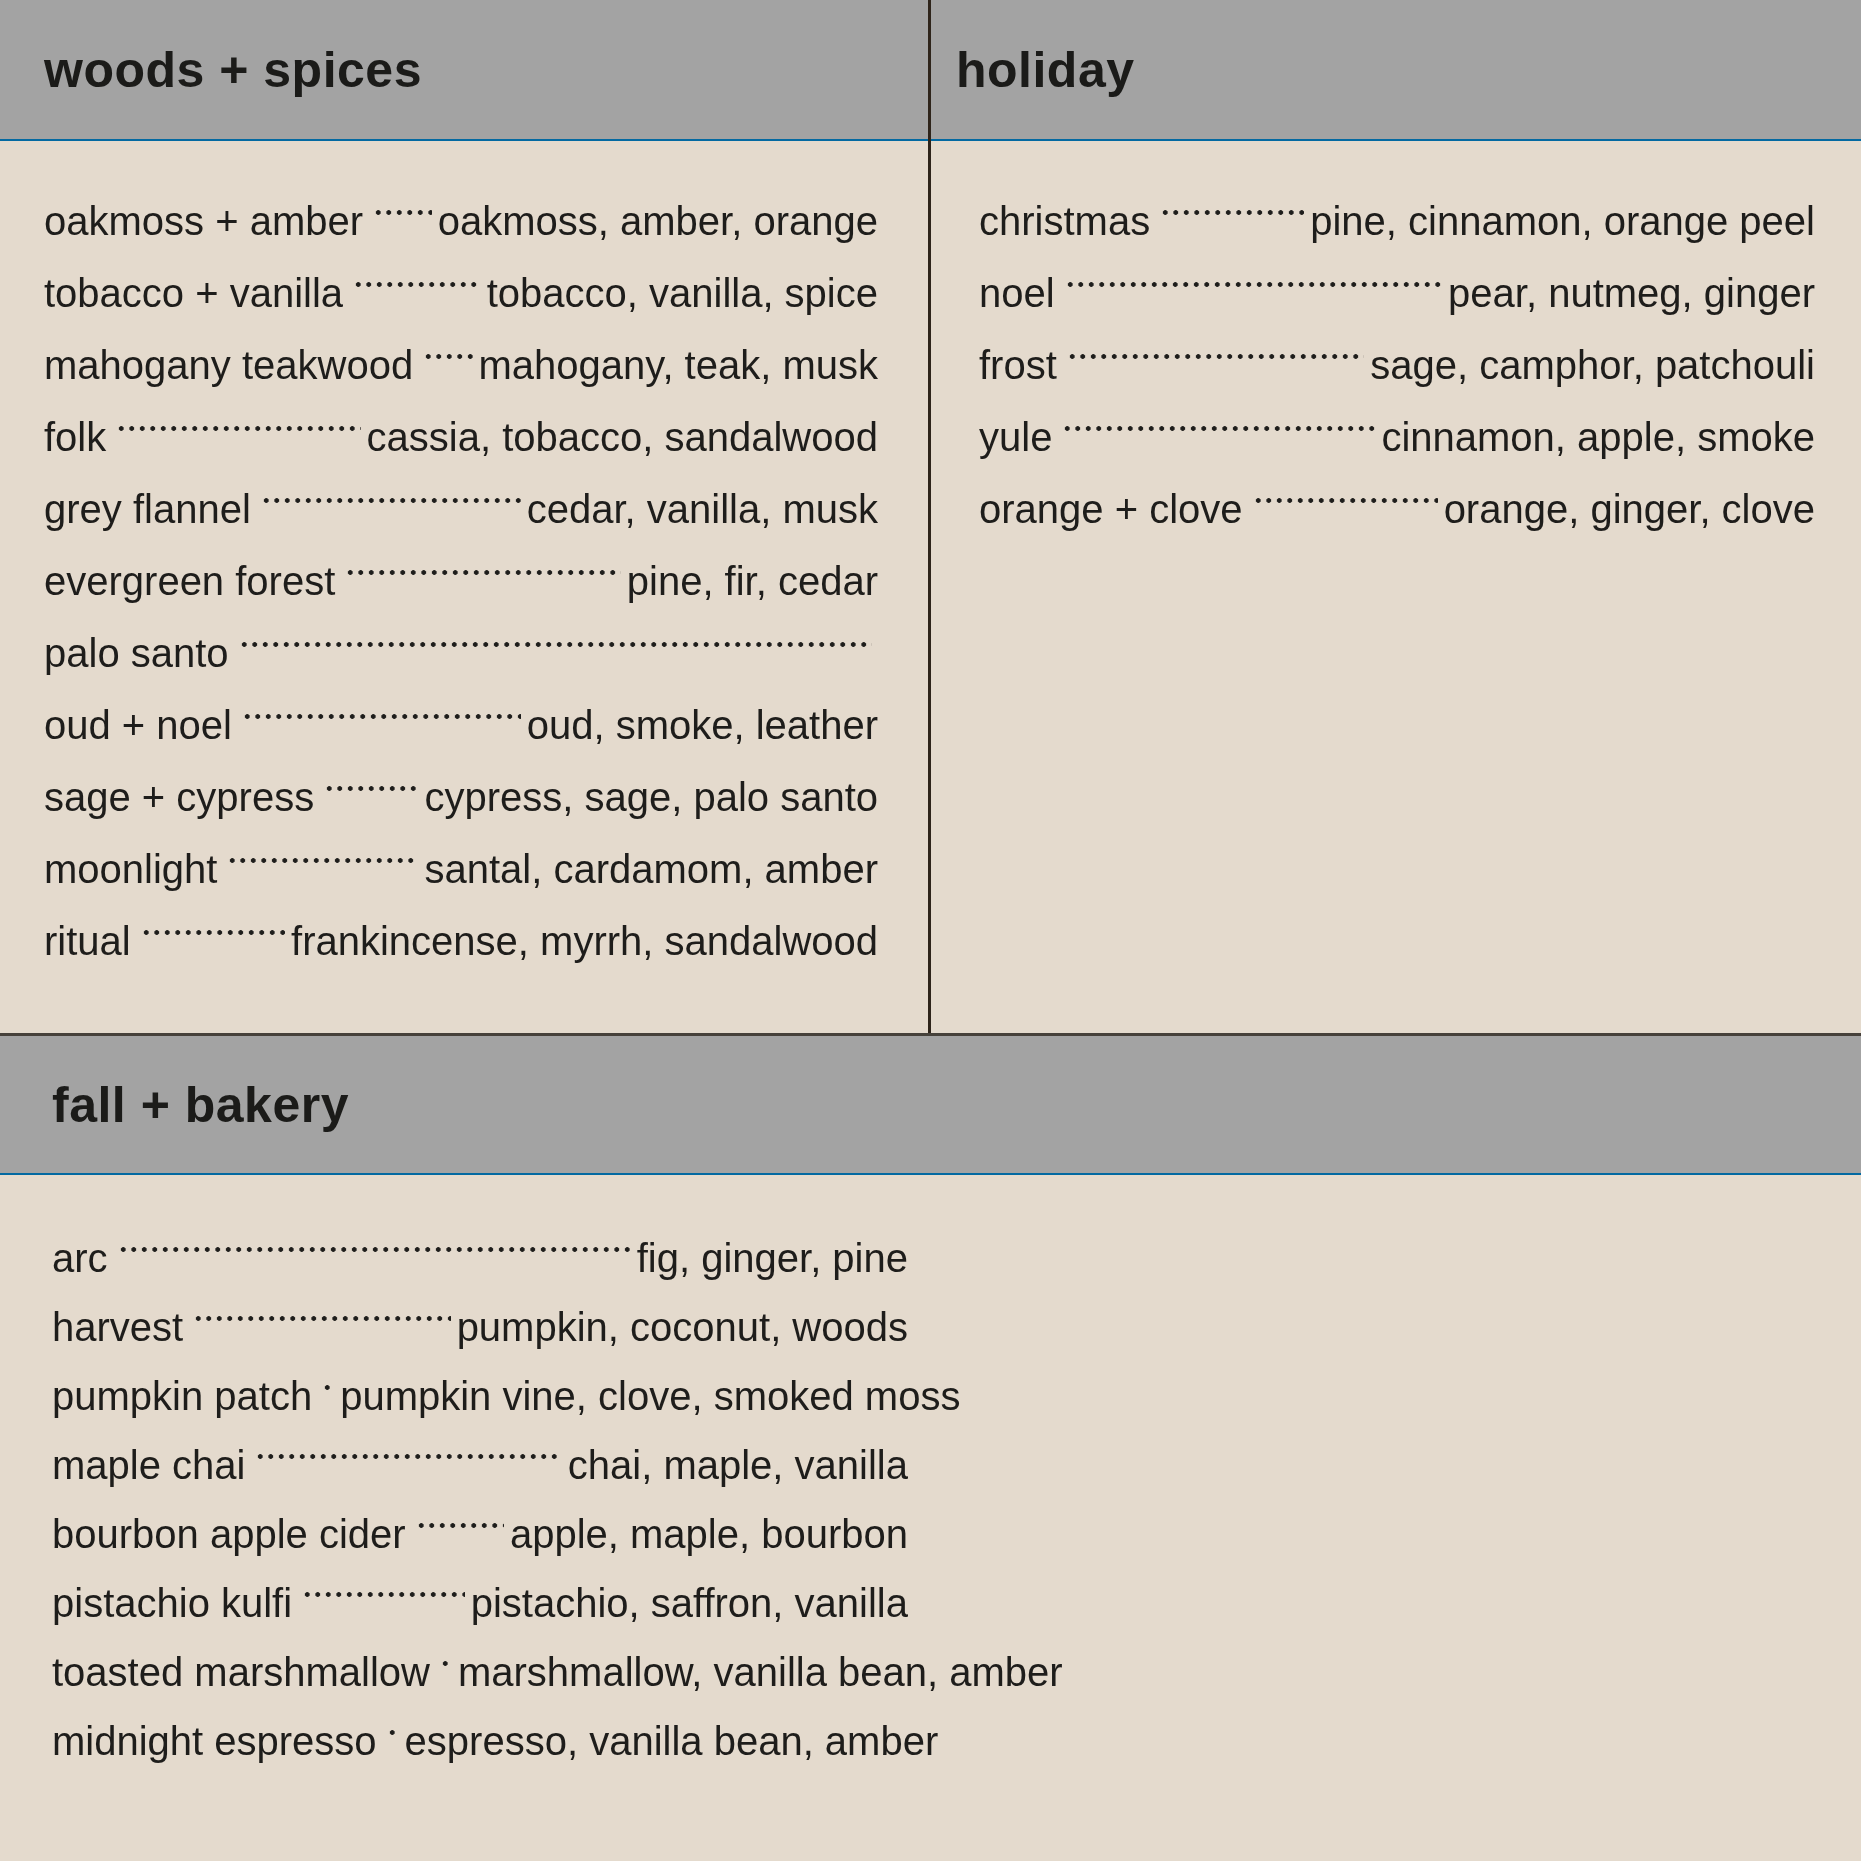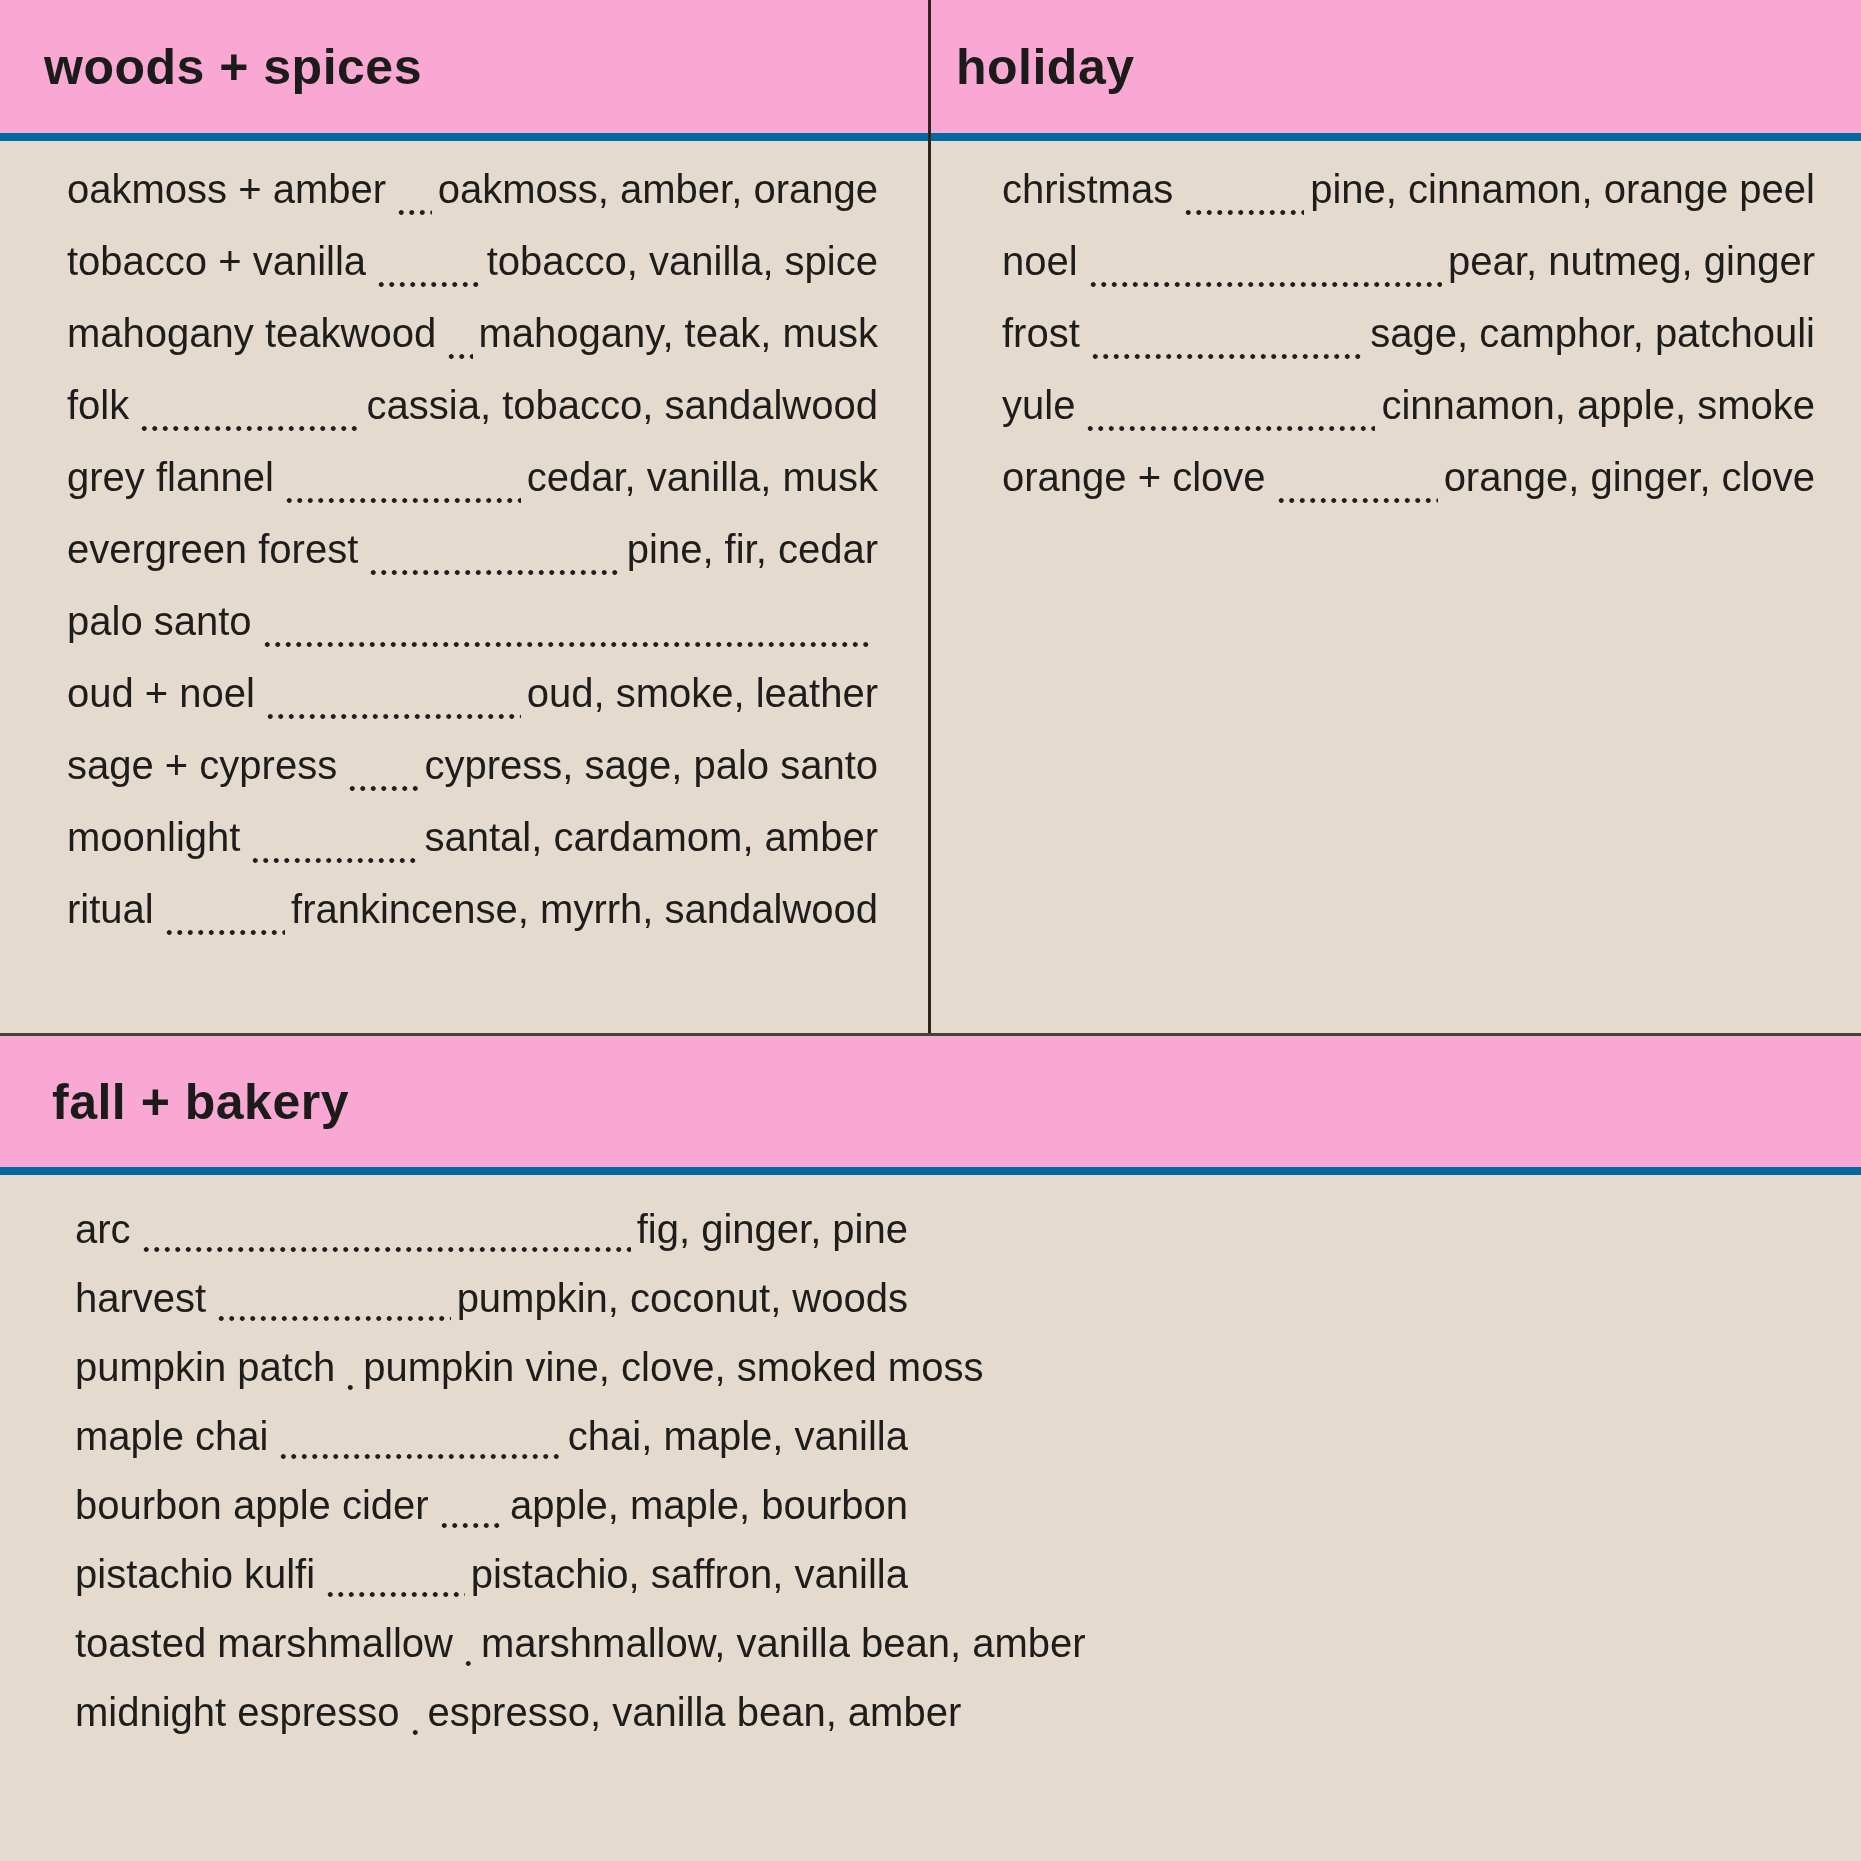--- a/index.html
+++ b/index.html
@@ -9,39 +9,38 @@
     font-family:"Liberation Sans","DejaVu Sans",sans-serif;
     color:#1e1d1b;
     overflow:hidden;
   }
   .top { display:flex; height:1033px; }
   .col { box-sizing:border-box; }
   .col-left { width:931px; border-right:3px solid #2e241a; }
   .col-right { flex:1; }
   .band {
     height:141px;
-    background:#f9a8d4;
-    border-bottom:8px solid #0369a1;
+    background:#a3a3a3;
+    border-bottom:2px solid #0369a1;
     display:flex; align-items:center;
     box-sizing:border-box;
   }
   .col-left .band { padding-left:44px; }
   .col-right .band { padding-left:25px; }
   .band h2 {
     margin:0; font-size:50px; font-weight:700; letter-spacing:0.5px; color:#1b1b19;
   }
   .rows { box-sizing:border-box; }
   .col-left .rows { padding:28px 50px 0 44px; }
   .col-right .rows { padding:28px 46px 0 48px; }
   .row {
     height:72px;
-    display:flex; align-items:flex-start;
+    display:flex; align-items:flex-end;
     font-size:40px; line-height:1;
     white-space:nowrap;
-    margin-left:23px;
   }
   .scent-name, .scent-notes { white-space:nowrap; }
   .leader {
     flex:1 1 auto; min-width:12px; height:7px;
     align-self:flex-end;
     margin:0 6px 25px 10px;
     background-image:radial-gradient(circle, #1e1d1b 2.1px, rgba(0,0,0,0) 2.5px);
     background-size:10.5px 7px;
     background-repeat:repeat-x;
     background-position:left center;

